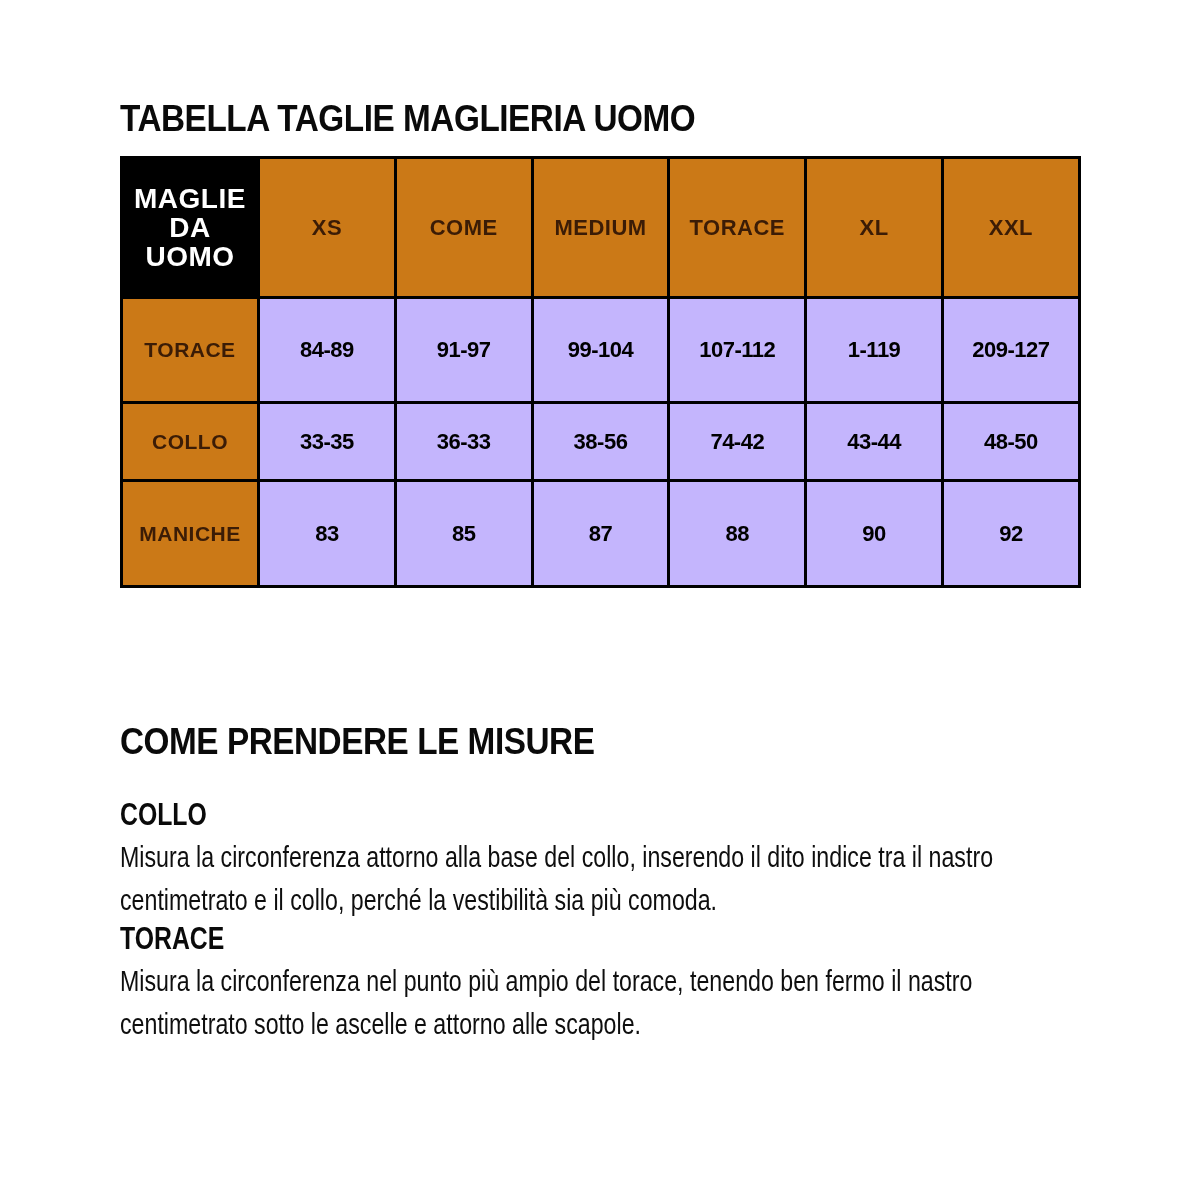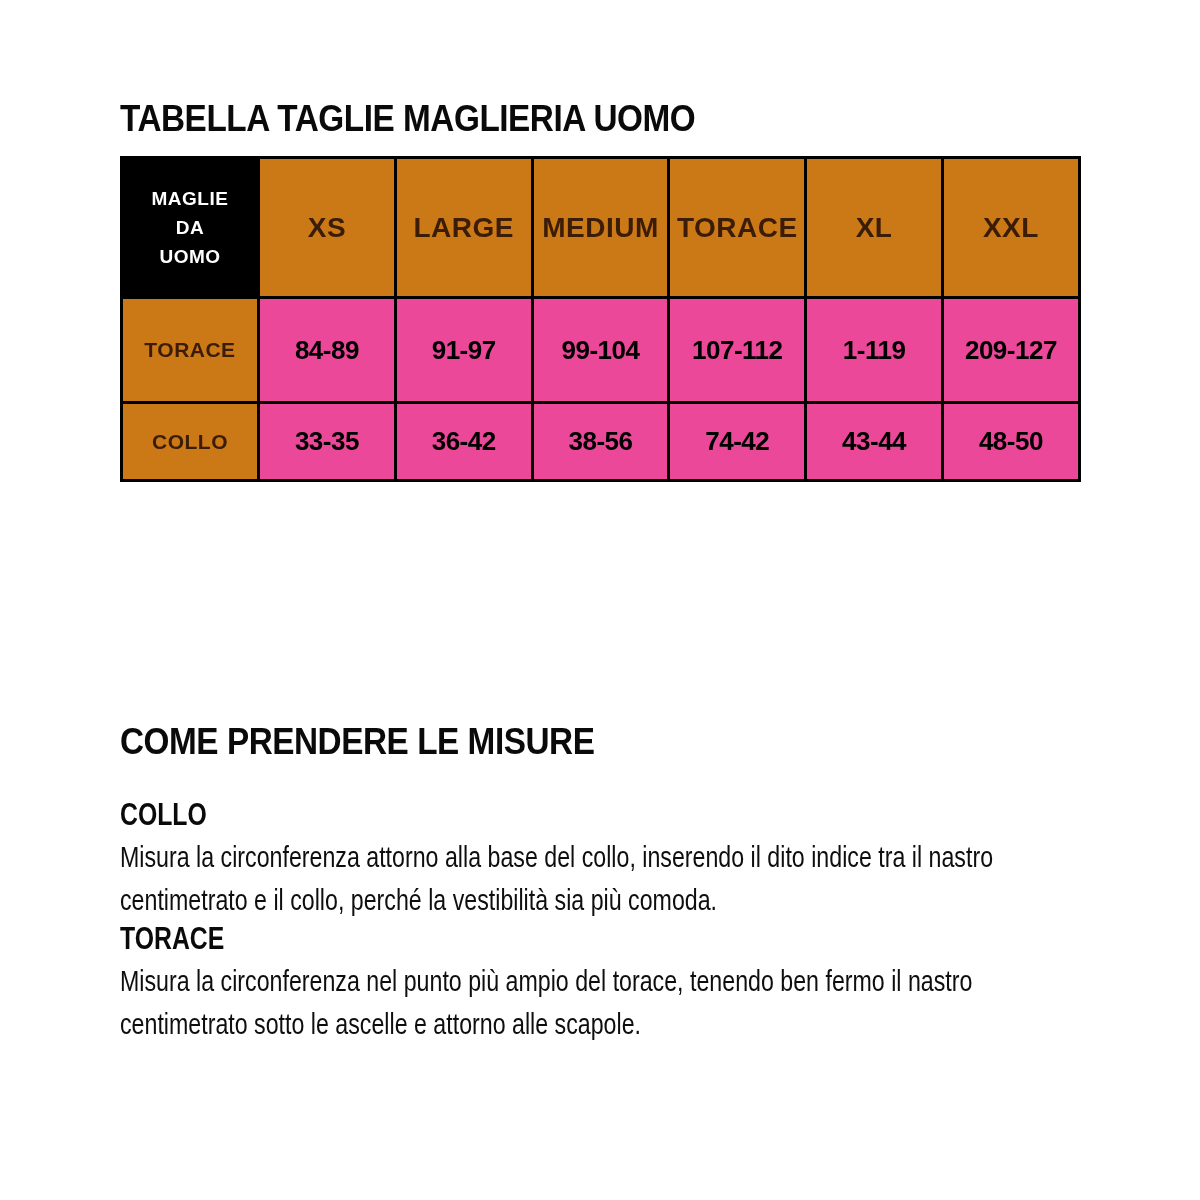--- a/index.html
+++ b/index.html
@@ -52,40 +52,40 @@
     font-weight:700;
     padding:0;
   }
   .size-table thead tr{height:140px;}
   .size-table tbody tr:nth-child(1){height:105px;}
   .size-table tbody tr:nth-child(2){height:78px;}
   .size-table tbody tr:nth-child(3){height:106px;}
   .corner-cell{
     background:var(--corner-bg);
     color:var(--corner-text);
-    font-size:19px;
+    font-size:28px;
     line-height:29px;
     letter-spacing:0.5px;
   }
   .col-header{
     background:var(--accent-orange);
     color:var(--accent-cell-text);
-    font-size:28px;
+    font-size:22px;
     letter-spacing:0.5px;
   }
   .row-label{
     background:var(--accent-orange);
     color:var(--accent-cell-text);
     font-size:21px;
     letter-spacing:0.5px;
   }
   .value-cell{
-    background:#ec4899;
+    background:#c4b5fd;
     color:var(--value-text);
-    font-size:26px;
+    font-size:22px;
     letter-spacing:-0.5px;
   }
   .guide-title{
     position:absolute;
     left:120px;
     top:723px;
     font-size:37px;
     line-height:37px;
     font-weight:700;
     white-space:nowrap;
@@ -135,45 +135,54 @@
         <col style="width:136.8px">
     </colgroup>
     <thead>
       <tr id="header-row">
         <th class="corner-cell" id="corner-cell">
             <div>MAGLIE</div>
             <div>DA</div>
             <div>UOMO</div>
           </th>
       <th class="col-header">XS</th>
-          <th class="col-header">LARGE</th>
+          <th class="col-header">COME</th>
           <th class="col-header">MEDIUM</th>
           <th class="col-header">TORACE</th>
           <th class="col-header">XL</th>
           <th class="col-header">XXL</th>
         </tr>
     </thead>
     <tbody id="table-body">
         <tr>
           <th class="row-label">TORACE</th>
           <td class="value-cell">84-89</td>
           <td class="value-cell">91-97</td>
           <td class="value-cell">99-104</td>
           <td class="value-cell">107-112</td>
           <td class="value-cell">1-119</td>
           <td class="value-cell">209-127</td>
         </tr>
         <tr>
           <th class="row-label">COLLO</th>
           <td class="value-cell">33-35</td>
-          <td class="value-cell">36-42</td>
+          <td class="value-cell">36-33</td>
           <td class="value-cell">38-56</td>
           <td class="value-cell">74-42</td>
           <td class="value-cell">43-44</td>
           <td class="value-cell">48-50</td>
+        </tr>
+        <tr>
+          <th class="row-label">MANICHE</th>
+          <td class="value-cell">83</td>
+          <td class="value-cell">85</td>
+          <td class="value-cell">87</td>
+          <td class="value-cell">88</td>
+          <td class="value-cell">90</td>
+          <td class="value-cell">92</td>
         </tr>
       </tbody>
   </table>
 
   <h2 class="guide-title">COME PRENDERE LE MISURE</h2>
 
   <div class="guide" id="guide">
       <h3>COLLO</h3>
       <p>Misura la circonferenza attorno alla base del collo, inserendo il dito indice tra il nastro centimetrato e il collo, perché la vestibilità sia più comoda.</p>
       <h3>TORACE</h3>

